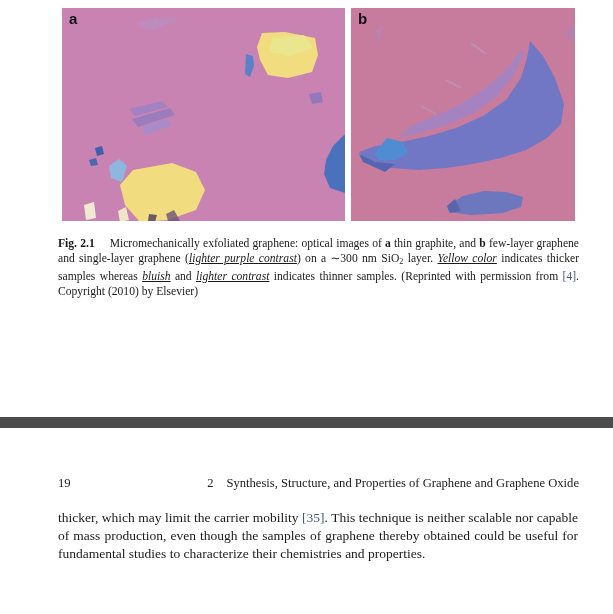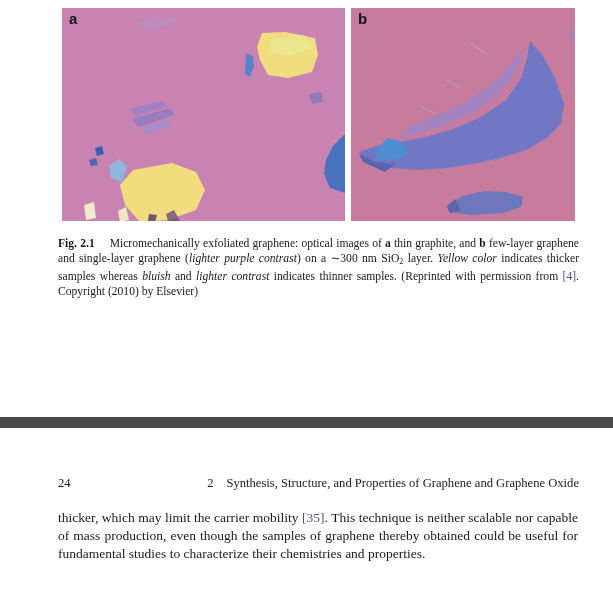--- a/index.html
+++ b/index.html
@@ -23,21 +23,21 @@
     font-family:"Liberation Sans",sans-serif;font-weight:bold;font-size:15px;color:#191919;
     display:block;line-height:17px;
   }
   .scalebar-line{width:55px;height:4px;background:#161616;margin:2px auto 0;}
   
   .caption{
     position:absolute;left:58px;top:236px;width:521px;
     font-size:11.6px;line-height:15px;text-align:justify;color:#1a1a1a;margin:0;
   }
   .caption .figlabel{margin-right:15px;}
-  .caption i{font-style:italic;}
+  .caption i{font-style:italic;text-decoration:underline;}
   .caption b{font-weight:bold;}
   .sub{font-size:8px;vertical-align:-2px;}
   .cite{color:#46557e;text-decoration:none;cursor:pointer;}
   
   .page-break{position:absolute;left:0;top:417px;width:613px;height:11px;background:#4c4c4c;}
   
   .page-header{
     position:absolute;left:58px;top:476px;width:521px;
     display:flex;justify-content:space-between;align-items:baseline;
     font-size:12.6px;line-height:15px;color:#1a1a1a;
@@ -114,20 +114,20 @@
     <span class="scalebar-text">20 μm</span>
     <div class="scalebar-line"></div>
   </div>
 </div>
 
 <p class="caption"><b class="figlabel">Fig. 2.1</b><span>Micromechanically exfoliated graphene: optical images of </span><b>a</b><span> thin graphite, and </span><b>b</b><span> few-layer graphene and single-layer graphene (</span><i>lighter purple contrast</i><span>) on a ∼300 nm SiO</span><span class="sub">2</span><span> layer. </span><i>Yellow color</i><span> indicates thicker samples whereas </span><i>bluish</i><span> and </span><i>lighter contrast</i><span> indicates thinner samples. (Reprinted with permission from </span><span class="cite">[4]</span><span>. Copyright (2010) by Elsevier)</span></p>
 
 <div class="page-break"></div>
 
 <div class="page-header">
-  <span>24</span>
+  <span>19</span>
   <span class="running">
     <span>2</span>
     <span>Synthesis, Structure, and Properties of Graphene and Graphene Oxide</span>
   </span>
 </div>
 
 <p class="bodytext"><span>thicker, which may limit the carrier mobility </span><span class="cite">[35]</span><span>. This technique is neither scalable nor capable of mass production, even though the samples of graphene thereby obtained could be useful for fundamental studies to characterize their chemistries and properties.</span></p>
 
 </body></html>

